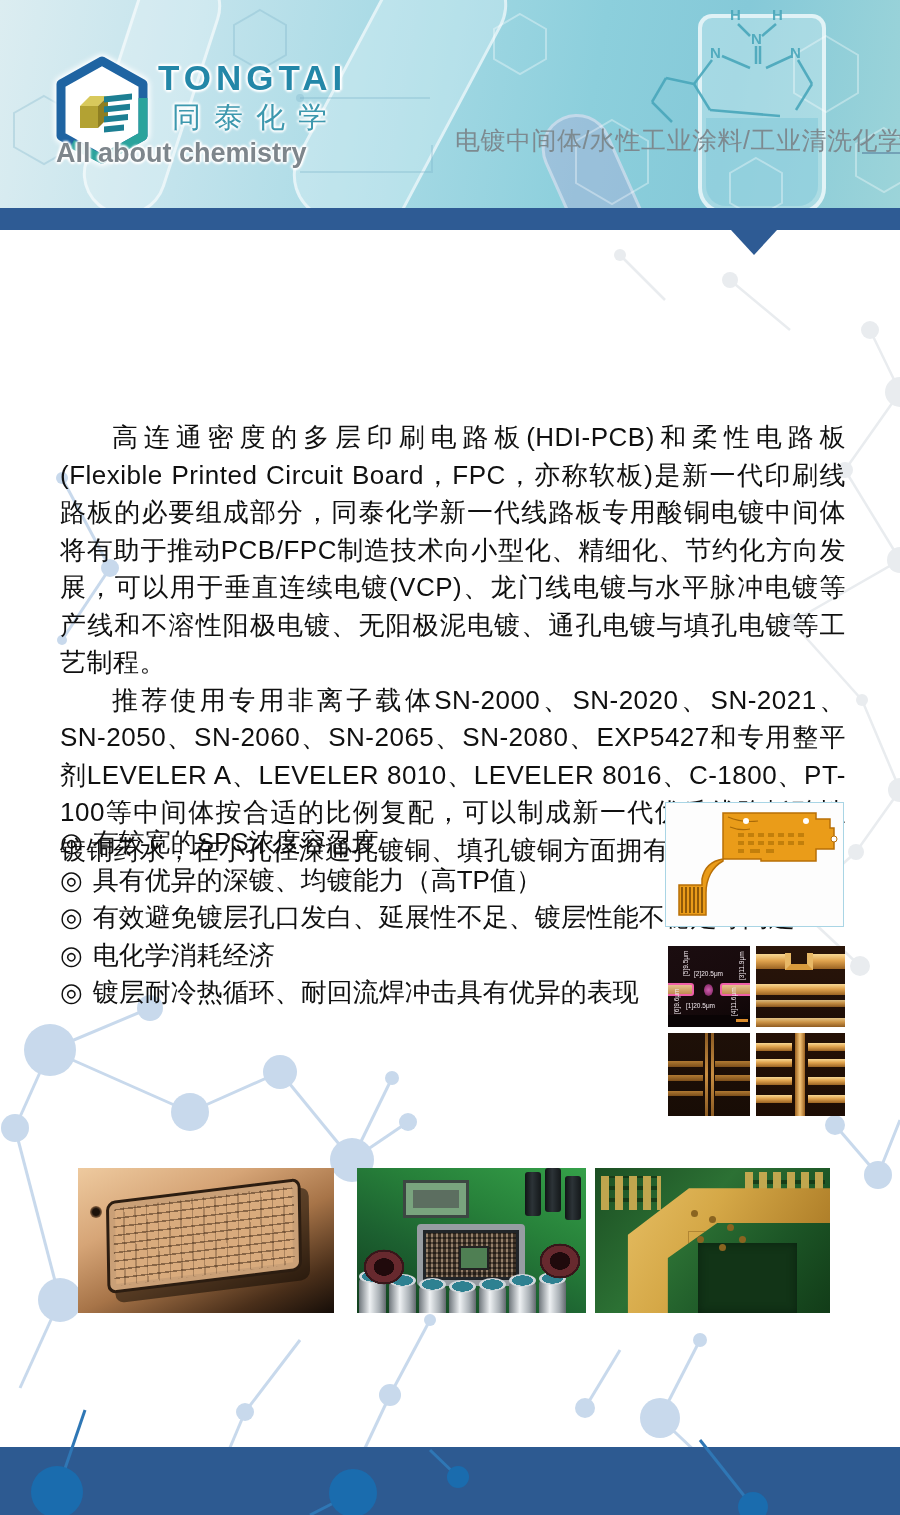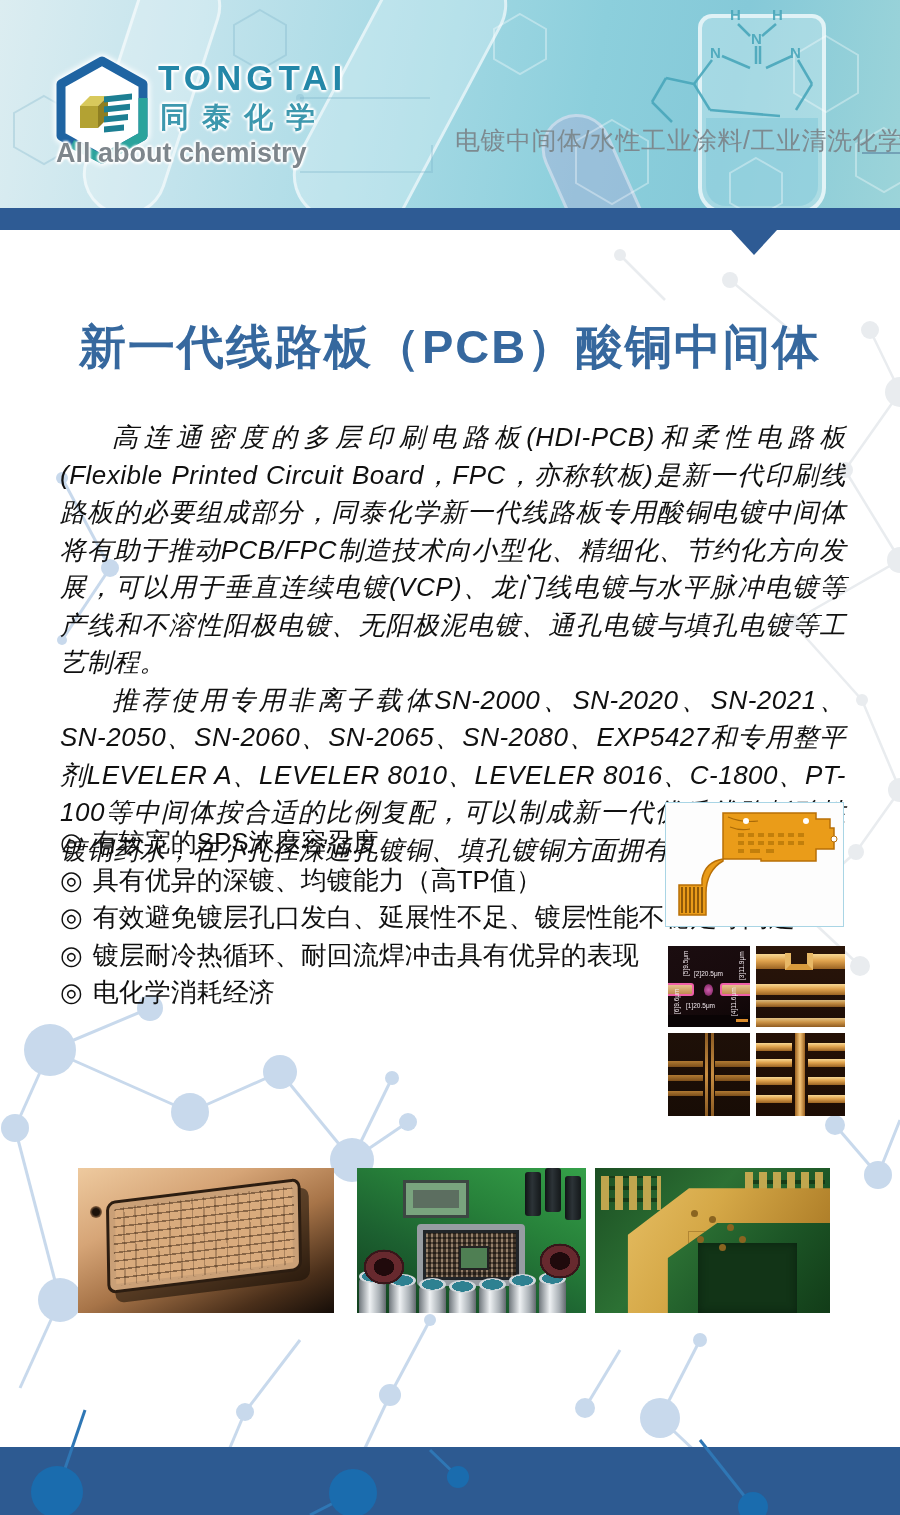--- a/index.html
+++ b/index.html
@@ -22,35 +22,35 @@
   .header-hex{ position:absolute; inset:0; }
   .band{ position:absolute; left:0; top:208px; width:900px; height:22px; z-index:2; }
   .band .tri{ position:absolute; left:731px; top:22px; width:0; height:0;
     border-left:23px solid transparent; border-right:23px solid transparent; border-top:25px solid #2e5b94; }
 
   
   .logo-wrap{ position:absolute; left:52px; top:52px; z-index:3; }
   .logo-icon{ position:absolute; left:0; top:4px; filter:drop-shadow(0 0 3px #fff) drop-shadow(0 0 2px #fff); }
   .brand-en{ position:absolute; left:106px; top:6px; font-size:35px; font-weight:bold; letter-spacing:5px; color:#2387a8;
     text-shadow:-2px 0 2px #fff,2px 0 2px #fff,0 -2px 2px #fff,0 2px 2px #fff,0 0 4px #fff; }
-  .brand-cn{ position:absolute; left:108px; top:46px; font-size:29px; font-weight:bold; letter-spacing:13px; color:#3d98ae;
+  .brand-cn{ position:absolute; left:120px; top:46px; font-size:29px; font-weight:normal; letter-spacing:13px; color:#3d98ae;
     text-shadow:-2px 0 2px #fff,2px 0 2px #fff,0 -2px 2px #fff,0 2px 2px #fff,0 0 4px #fff; white-space:nowrap;}
   .tagline{ position:absolute; left:4px; top:86px; font-size:27px; font-weight:bold; color:#7e868c; white-space:nowrap;
     text-shadow:-2px 0 2px #fff,2px 0 2px #fff,0 -2px 2px #fff,0 2px 2px #fff,0 0 4px #fff; }
 
   
   .hdr-title{ position:absolute; left:452px; top:74px; width:445px; font-size:37px; font-weight:900; color:#191919;
     letter-spacing:0px; z-index:3; white-space:nowrap;}
   .hdr-sub{ position:absolute; left:455px; top:124px; width:445px; font-size:25px; color:#7d8a90; z-index:3; white-space:nowrap; letter-spacing:0.5px;}
   .molecule-struct{ position:absolute; left:630px; top:2px; z-index:2; opacity:.9; }
 
   
   .main-title{ position:absolute; left:0; top:316px; width:900px; text-align:center; font-size:47px; font-weight:900;
     color:#36689e; letter-spacing:2px; z-index:1; }
-  .body-text{ position:absolute; left:60px; top:419px; width:786px; z-index:1;font-style:italic; }
+  .body-text{ position:absolute; left:60px; top:419px; width:786px; z-index:1; }
   .body-text p{ font-size:26px; line-height:37.5px; color:#101010; text-align:justify; text-indent:2em;
     font-weight:500; letter-spacing:0.5px;}
   .bullets{ position:absolute; left:60px; top:824px; width:640px; list-style:none; z-index:1; }
   .bullets li{ font-size:26px; line-height:37.6px; color:#101010; font-weight:500; white-space:nowrap; }
   .bullets .bsym{ margin-right:10px; }
 
   
   .flexpcb{ position:absolute; left:665px; top:802px; width:179px; height:125px; background:#fdfdfd;
     border:1px solid #a9d5e5; z-index:1; }
   .micro-grid{ position:absolute; left:668px; top:946px; width:177px; height:170px; display:grid;
@@ -271,33 +271,32 @@
       <div class="brand-cn">同泰化学</div>
       <div class="tagline">All about chemistry</div>
     </div>
     <div class="hdr-sub">电镀中间体/水性工业涂料/工业清洗化学品</div>
   </div>
 
   <div class="band" style="background:#2e5b94;">
     <div class="tri"></div>
   </div>
 
-  <h1 class="main-title">新一代线路板（PCB）酸铜中间体</h1>
 
   <div class="body-text">
     <p>高连通密度的多层印刷电路板(HDI-PCB)和柔性电路板(Flexible Printed Circuit Board，FPC，亦称软板)是新一代印刷线路板的必要组成部分，同泰化学新一代线路板专用酸铜电镀中间体将有助于推动PCB/FPC制造技术向小型化、精细化、节约化方向发展，可以用于垂直连续电镀(VCP)、龙门线电镀与水平脉冲电镀等产线和不溶性阳极电镀、无阳极泥电镀、通孔电镀与填孔电镀等工艺制程。</p>
     <p>推荐使用专用非离子载体SN-2000、SN-2020、SN-2021、SN-2050、SN-2060、SN-2065、SN-2080、EXP5427和专用整平剂LEVELER A、LEVELER 8010、LEVELER 8016、C-1800、PT-100等中间体按合适的比例复配，可以制成新一代优质线路板酸性镀铜药水，在小孔径深通孔镀铜、填孔镀铜方面拥有以下优势:</p>
   </div>
 
   <ul class="bullets">
     <li><span class="bsym">◎</span><span>有较宽的SPS浓度容忍度</span></li>
     <li><span class="bsym">◎</span><span>具有优异的深镀、均镀能力（高TP值）</span></li>
     <li><span class="bsym">◎</span><span>有效避免镀层孔口发白、延展性不足、镀层性能不稳定等问题</span></li>
+    <li><span class="bsym">◎</span><span>电化学消耗经济</span></li>
     <li><span class="bsym">◎</span><span>镀层耐冷热循环、耐回流焊冲击具有优异的表现</span></li>
-    <li><span class="bsym">◎</span><span>电化学消耗经济</span></li>
   </ul>
 
   <div class="flexpcb">
     <svg width="177" height="123" viewBox="0 0 177 123">
       <path d="M57 10 H150 V16 H164 V25 H168 V46 H150 V58 H95 V56 H57 C44 58 38 66 36 76 V82 H13 V112 H40 V90 C40 76 46 64 57 58 Z" fill="#ea9c19" stroke="#b86f06" stroke-width="1.5"></path>
       <g stroke="#7a4a05" stroke-width="1.6">
         <line x1="16" y1="84" x2="16" y2="110"></line>
           <line x1="20" y1="84" x2="20" y2="110"></line>
         <line x1="24" y1="84" x2="24" y2="110"></line>
           <line x1="28" y1="84" x2="28" y2="110"></line>

